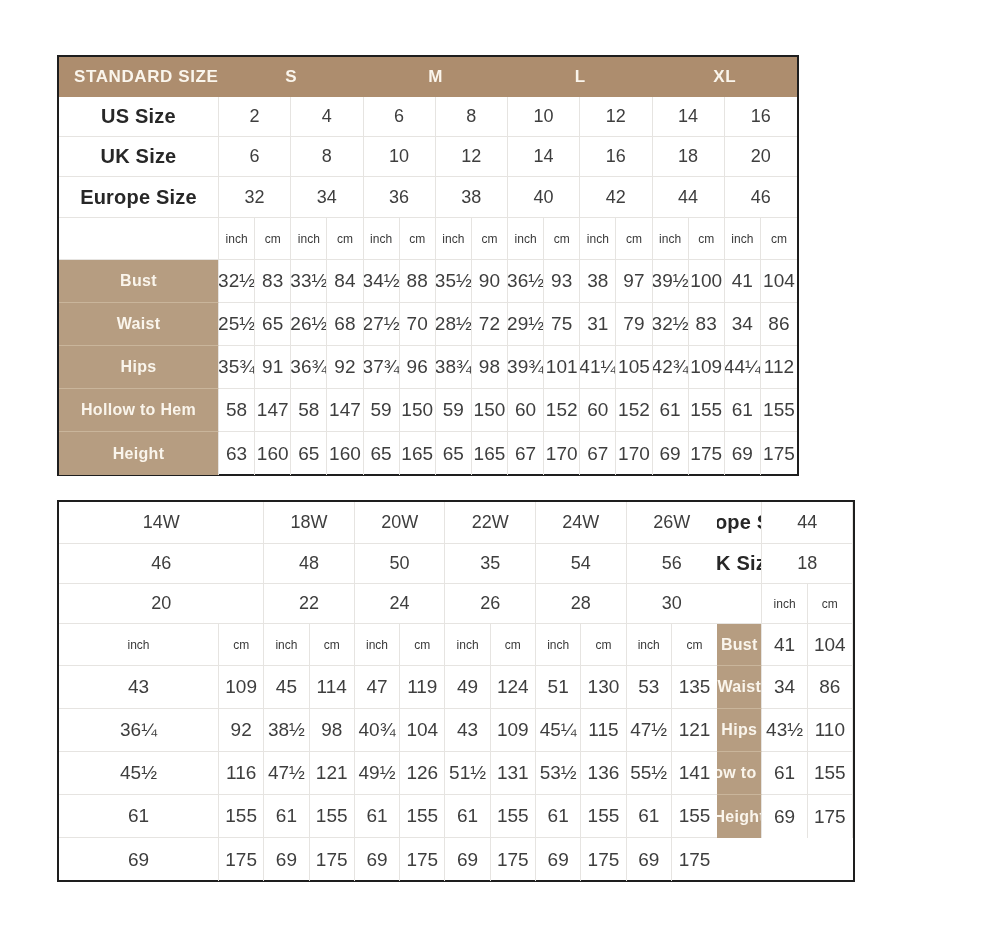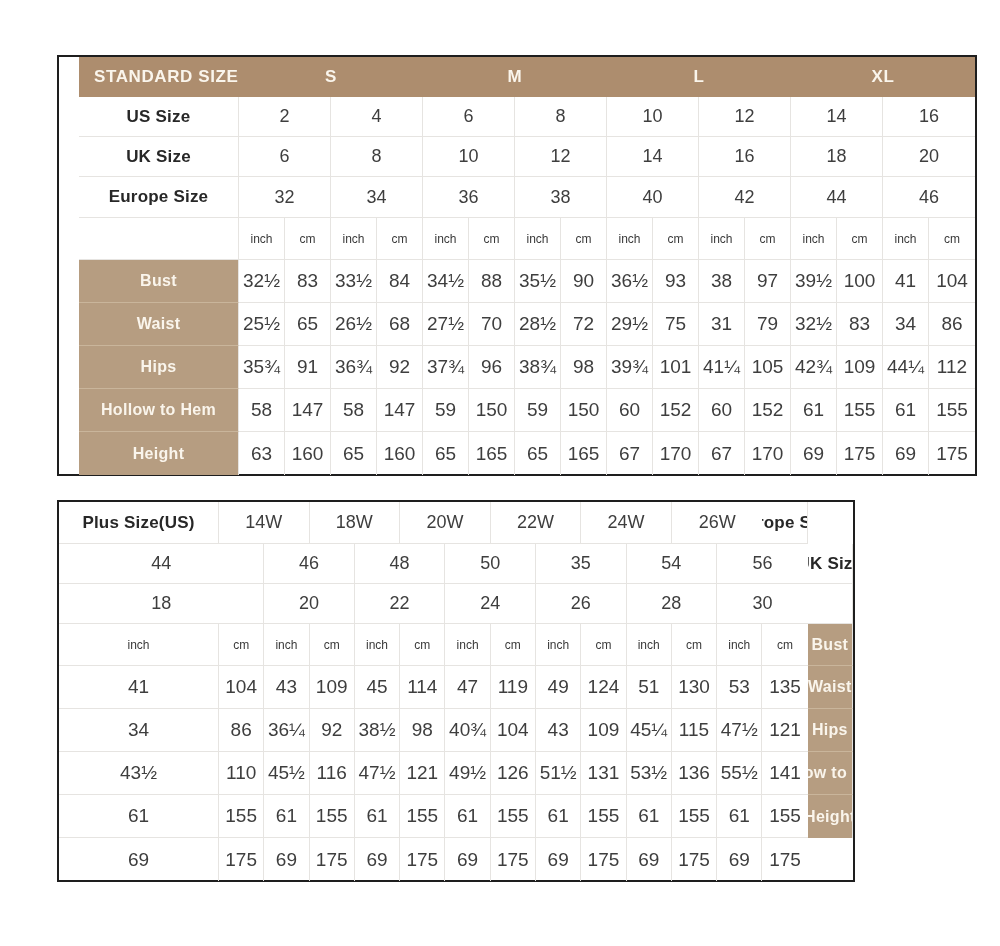--- a/index.html
+++ b/index.html
@@ -6,43 +6,42 @@
   body{
     width:1000px;height:946px;background:#ffffff;position:relative;
     font-family:"Liberation Sans","DejaVu Sans",sans-serif;
     -webkit-font-smoothing:antialiased;
   }
   .tbl{
     position:absolute;display:grid;background:#ffffff;
     border:2px solid #1e1e1e;box-sizing:border-box;
   }
   #t1{
-    left:57px;top:55px;width:920px;height:421px;
+    left:57px;top:55px;width:742px;height:421px;
     grid-template-columns:160px repeat(16,1fr);
     grid-template-rows:40px 40px 40px 41px 42px 43px 43px 43px 43px 43px;
-    padding-left:20px;
   }
   #t2{
     left:57px;top:500px;width:798px;height:382px;
     grid-template-columns:160px repeat(14,1fr);
     grid-template-rows:42px 40px 40px 42px 43px 43px 43px 43px 43px;
   }
   .c{
     display:flex;align-items:center;justify-content:center;
     border-right:1px solid #e6e4e1;border-bottom:1px solid #e6e4e1;
     font-size:19px;color:#3e3e3e;box-sizing:border-box;overflow:hidden;
     white-space:nowrap;
   }
   .hdr{
     background:var(--hdr-bg);color:var(--hdr-tx);
     font-weight:bold;font-size:17px;border-right:none;border-bottom:none;
     letter-spacing:.6px;
   }
   .title{justify-content:flex-start;padding-left:15px;}
-  .lbl{font-weight:bold;font-size:17px;color:#272727;letter-spacing:.2px;}
+  .lbl{font-weight:bold;font-size:20px;color:#272727;letter-spacing:.2px;}
   .tanlbl{
     background:var(--lbl-bg);color:var(--hdr-tx);
     font-weight:bold;font-size:16px;letter-spacing:.3px;
     border-right:1px solid #e6e4e1;border-bottom:1px solid #c9b59b;
   }
   .unit{font-size:12px;color:#3a3a3a;}
   .sz{font-size:18px;}
 </style>
 </head>
 <body style="--hdr-bg: #ad8d6e; --lbl-bg: #b69d81; --hdr-tx: #faf5ec; background: rgb(255, 255, 255);">
@@ -177,21 +176,20 @@
     <div class="c " style="border-bottom: none;">67</div>
     <div class="c " style="border-bottom: none;">170</div>
     <div class="c " style="border-bottom: none;">67</div>
     <div class="c " style="border-bottom: none;">170</div>
     <div class="c " style="border-bottom: none;">69</div>
     <div class="c " style="border-bottom: none;">175</div>
     <div class="c " style="border-bottom: none;">69</div>
     <div class="c " style="border-right: none; border-bottom: none;">175</div>
   </div>
 <div id="t2" class="tbl">
-    <div class="c lbl">Plus Size(US)</div>
     <div class="c sz" style="grid-column: span 2;">14W</div>
     <div class="c sz" style="grid-column: span 2;">18W</div>
     <div class="c sz" style="grid-column: span 2;">20W</div>
     <div class="c sz" style="grid-column: span 2;">22W</div>
     <div class="c sz" style="grid-column: span 2;">24W</div>
     <div class="c sz" style="grid-column: span 2; border-right: none;">26W</div>
     <div class="c lbl">Europe Size</div>
     <div class="c sz" style="grid-column: span 2;">44</div>
     <div class="c sz" style="grid-column: span 2;">46</div>
     <div class="c sz" style="grid-column: span 2;">48</div>

